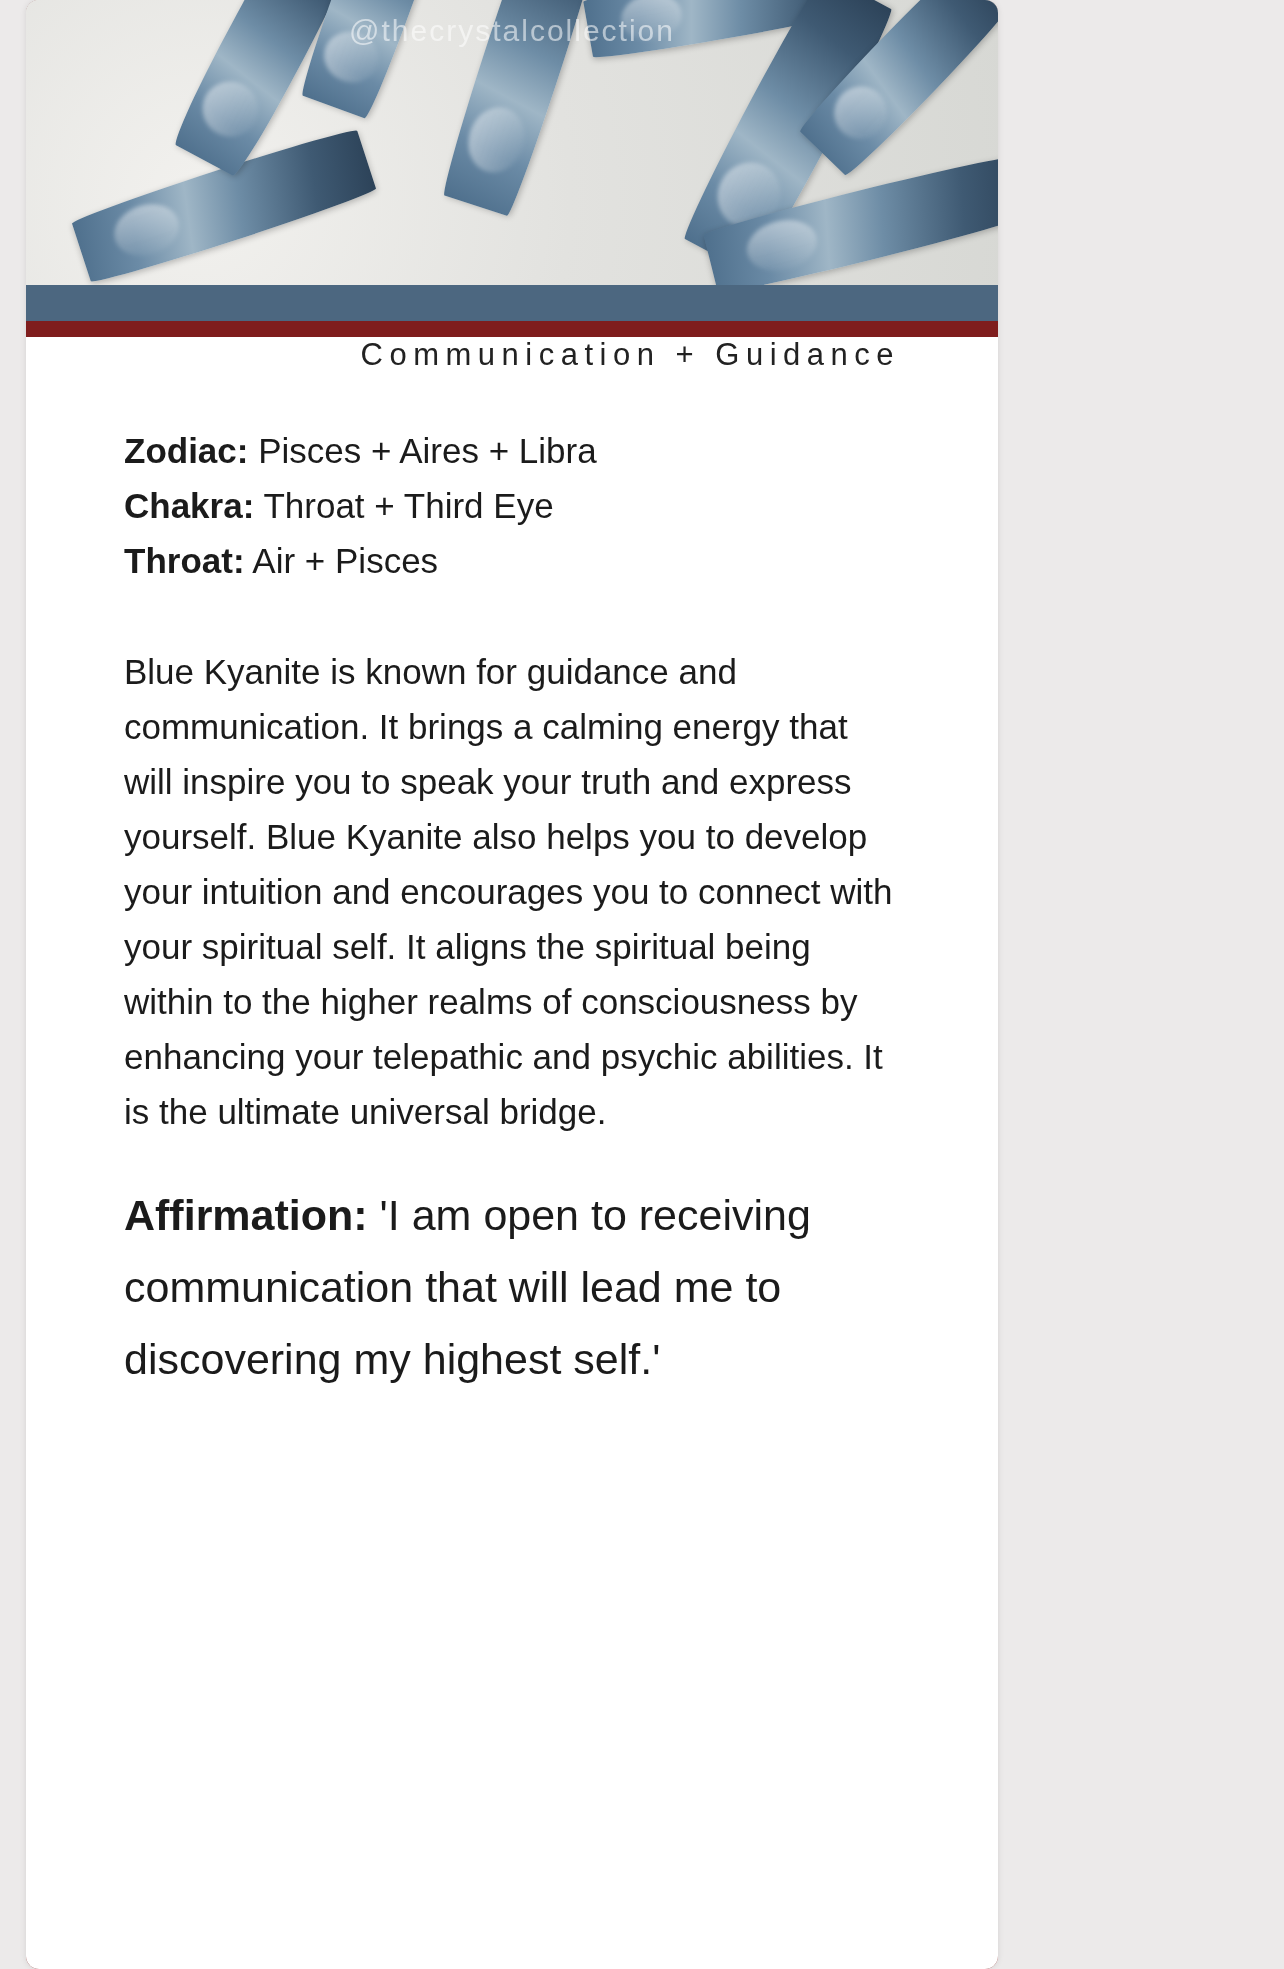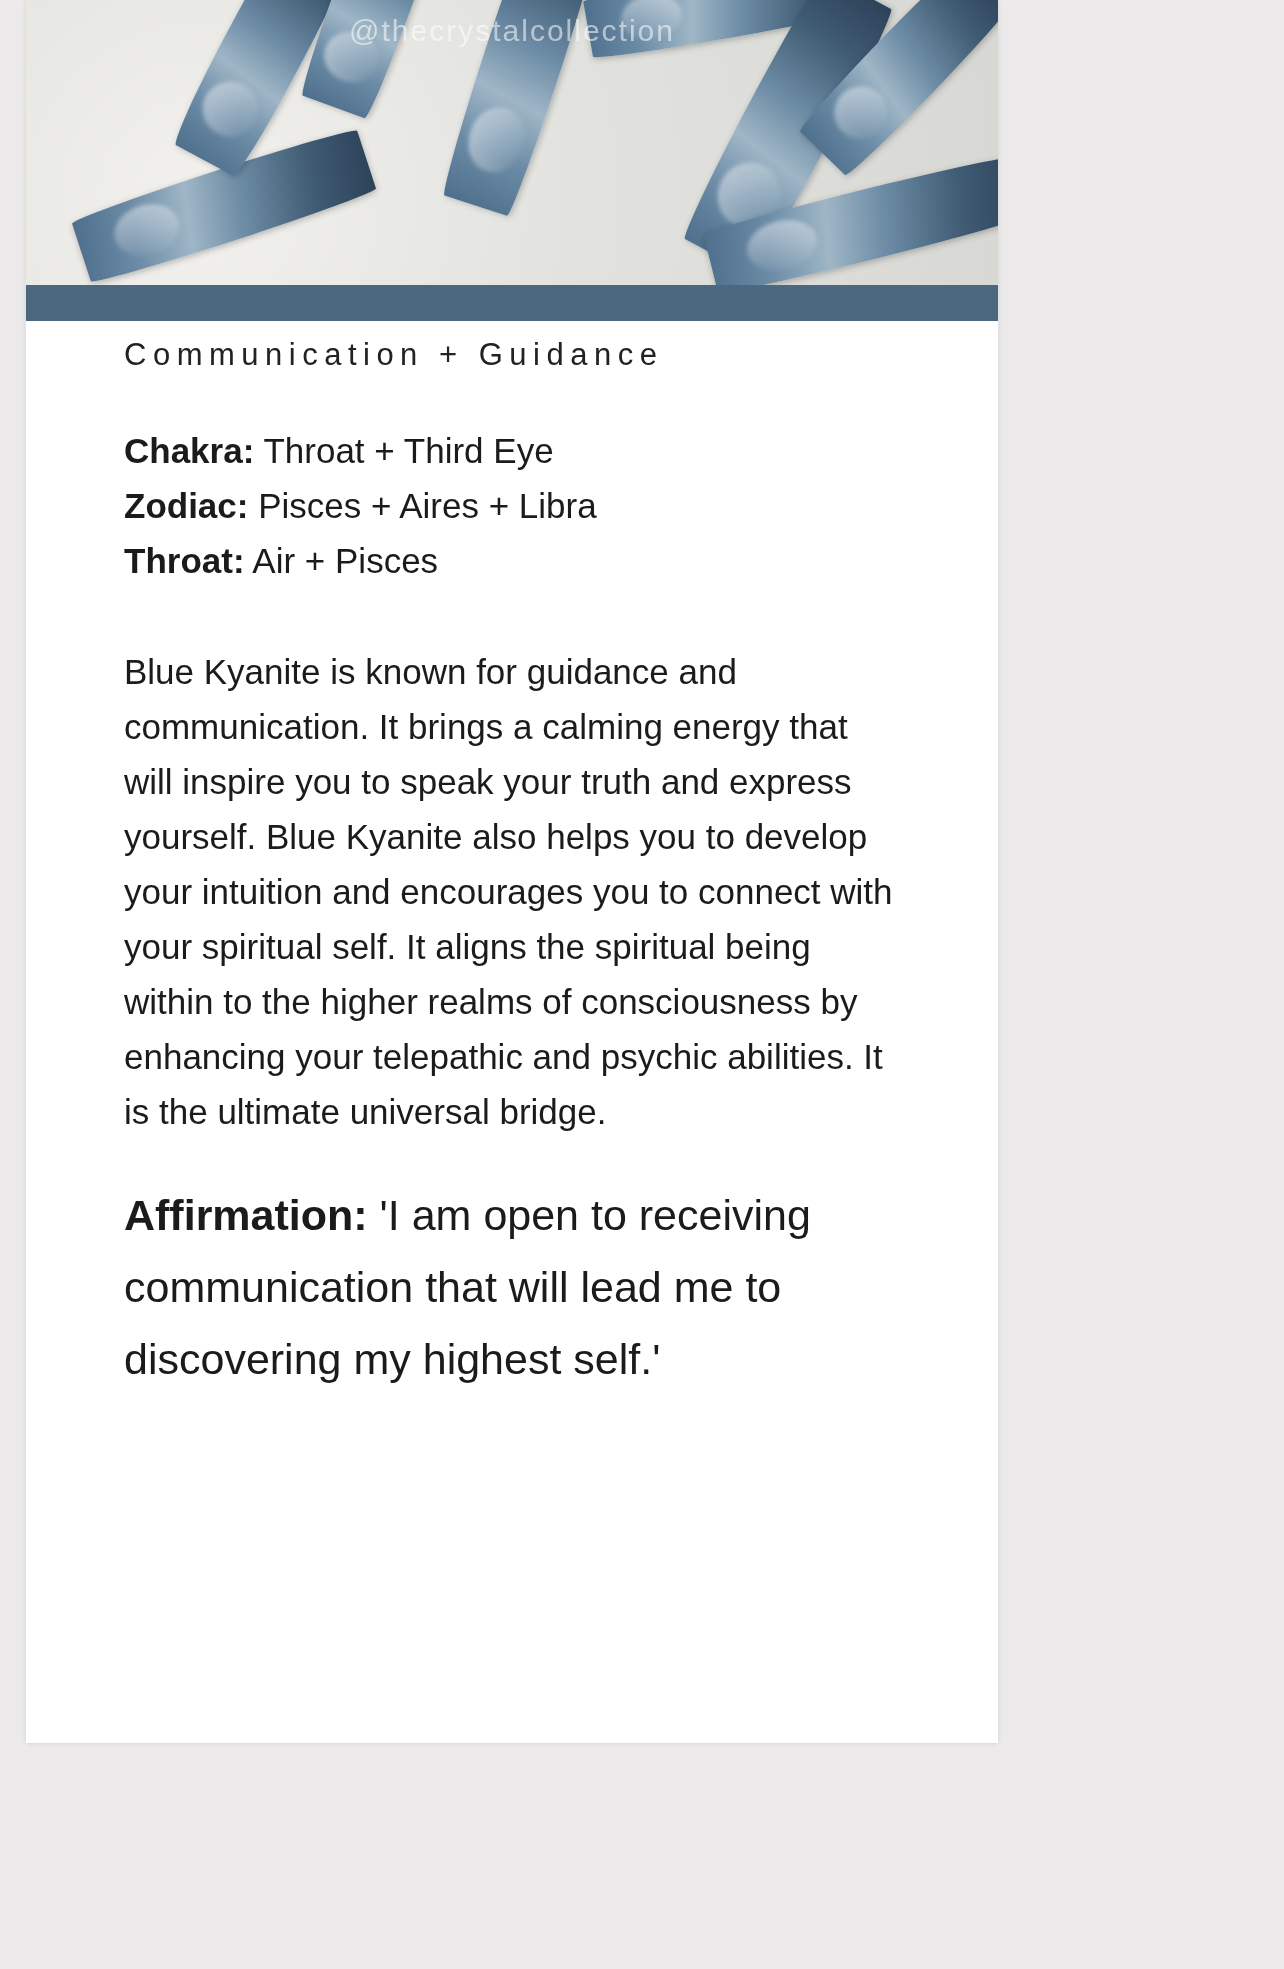--- a/index.html
+++ b/index.html
@@ -18,24 +18,25 @@
     height: 1969px;
     background: #eceaea;
   }
 
   
   .card {
     position: absolute;
     left: 26px;
     top: 0;
     width: 972px;
-    height: 1743px;
-    background: #ffffff;
+    height: 1969px;
+    background: #7f1d1d;
     box-shadow: 0 0 6px rgba(0,0,0,0.10);
     overflow: hidden;
+    border-radius: 13px;
   }
 
   
   .photo {
     position: relative;
     width: 972px;
     height: 285px;
     background: #d9dbd8;
     overflow: hidden;
   }
@@ -109,21 +110,21 @@
     text-align: center;
     font-size: 62px;
     font-weight: bold;
     letter-spacing: 7px;
     color: #141414;
     font-family: "Liberation Sans", sans-serif;
   }
 
   .subtitle {
     margin: 16px 0 0 0;
-    text-align: left;
+    text-align: right;
     font-size: 31px;
     letter-spacing: 6.5px;
     color: #222222;
     font-weight: 400;
     font-family: "Liberation Sans", sans-serif;
   }
 
   .attrs {
     margin-top: 50px;
   }
@@ -177,26 +178,26 @@
     </div>
 
     <div class="band"></div>
 
     <div class="content">
 
       <div class="subtitle">Communication + Guidance</div>
 
       <div class="attrs">
         <div class="attr-row">
+          <span class="attr-label inline">Zodiac:</span>
+          <span class="attr-value inline">Pisces + Aires + Libra</span>
+        </div>
+        <div class="attr-row">
           <span class="attr-label inline">Chakra:</span>
           <span class="attr-value inline">Throat + Third Eye</span>
-        </div>
-        <div class="attr-row">
-          <span class="attr-label inline">Zodiac:</span>
-          <span class="attr-value inline">Pisces + Aires + Libra</span>
         </div>
         <div class="attr-row">
           <span class="attr-label inline">Throat:</span>
           <span class="attr-value inline">Air + Pisces</span>
         </div>
       </div>
 
       <p class="description">Blue Kyanite is known for guidance and communication. It brings a calming energy that will inspire you to speak your truth and express yourself. Blue Kyanite also helps you to develop your intuition and encourages you to connect with your spiritual self. It aligns the spiritual being within to the higher realms of consciousness by enhancing your telepathic and psychic abilities. It is the ultimate universal bridge.</p>
 
       <p class="affirmation">

